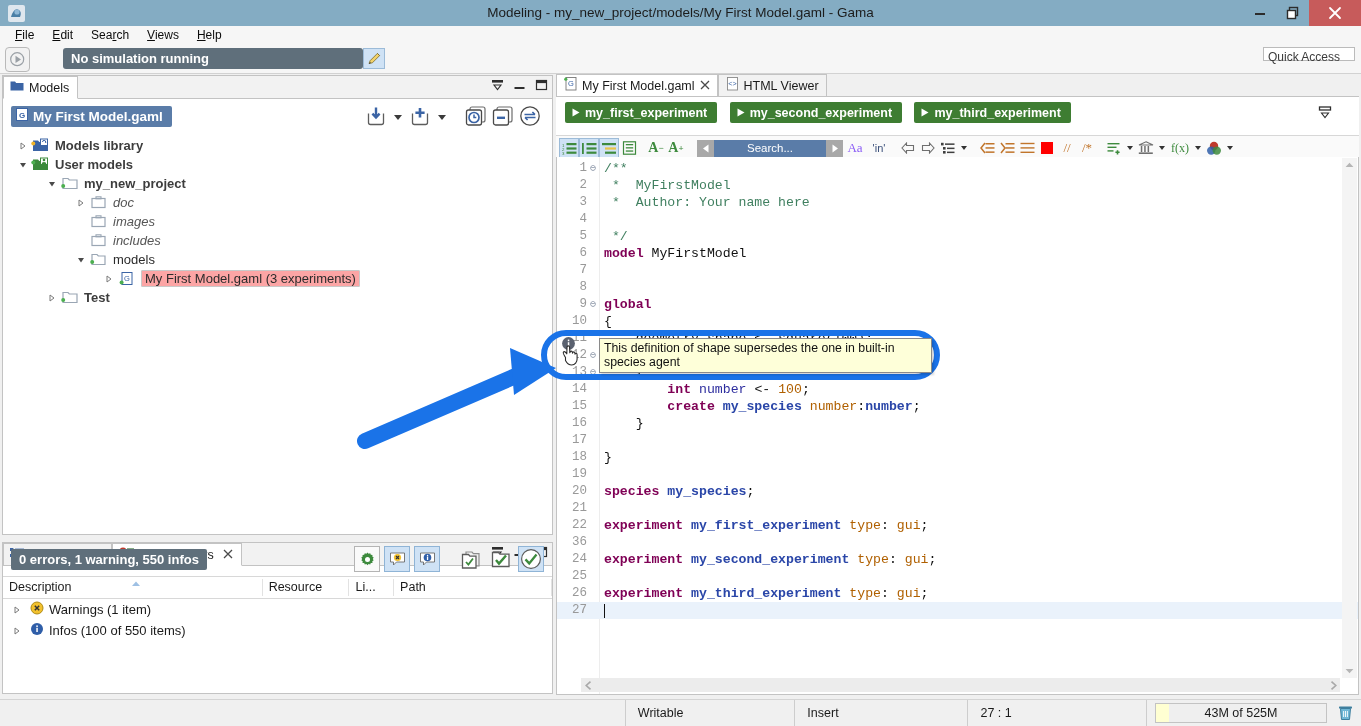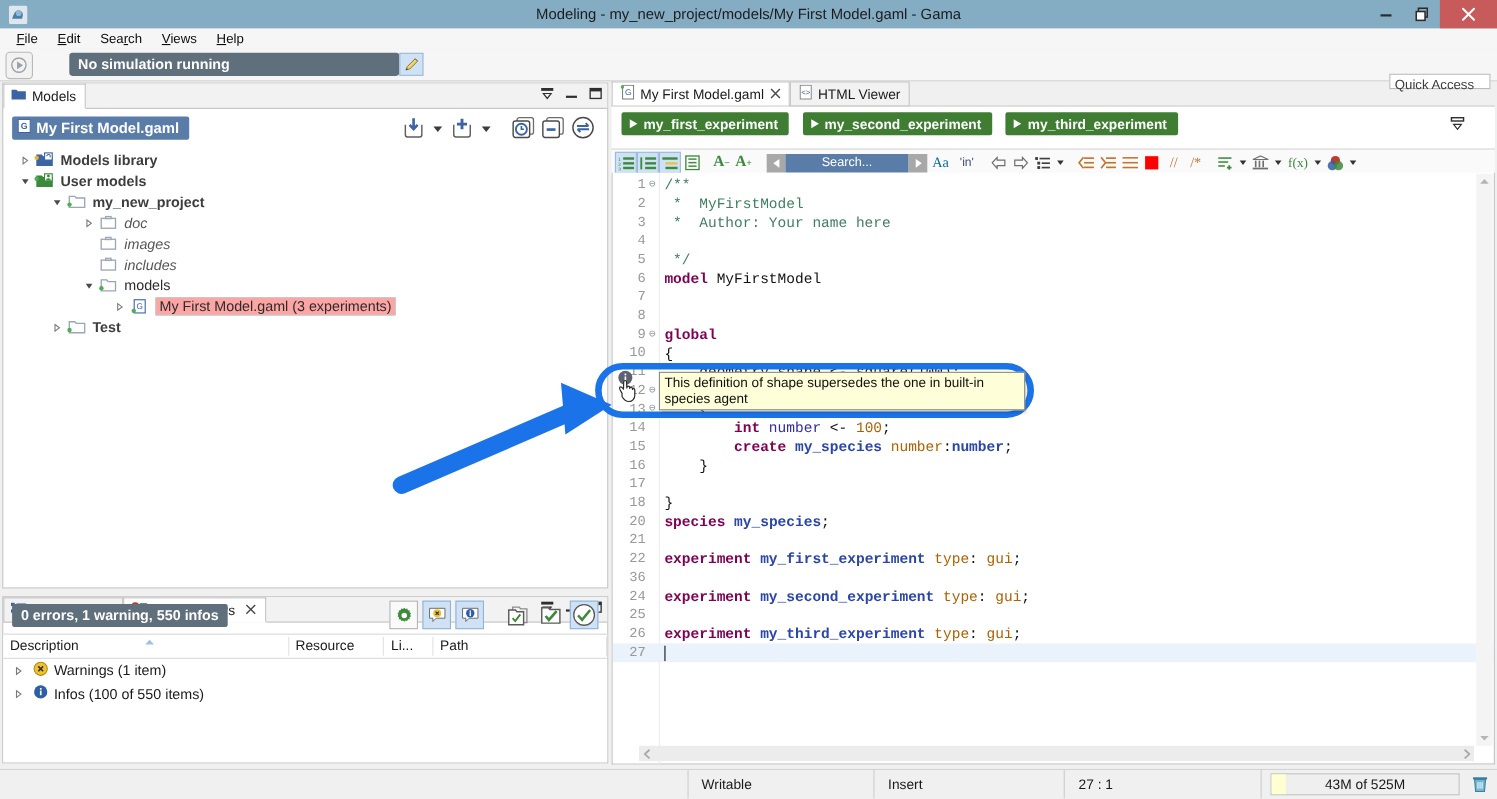--- a/index.html
+++ b/index.html
@@ -56,21 +56,21 @@
     box-sizing:border-box;
   }
   .penbtn{
     position:absolute;left:363px;top:4px;width:22px;height:21px;
     background:#cfe2f5;border:1px solid #9cbbd8;
     display:flex;align-items:center;justify-content:center;box-sizing:border-box;
   }
   .quickaccess{
     position:absolute;right:6px;top:3px;width:92px;height:14px;
     border:1px solid #bbb;background:#fff;font-size:12px;color:#3b3b3b;
-    line-height:19px;padding-left:4px;box-sizing:border-box;margin-top:20px;
+    line-height:19px;padding-left:4px;box-sizing:border-box;
   }
 
   
   .modelsview{
     position:absolute;left:2px;top:75px;width:551px;height:460px;
     background:#fff;border:1px solid #c3c3c3;box-sizing:border-box;
   }
   .viewtabs{
     height:22px;background:#f2f2f2;border-bottom:1px solid #c3c3c3;
     display:flex;align-items:flex-end;position:relative;
@@ -737,21 +737,21 @@
         <svg width="8" height="9">
             <path d="M6.5 0.5 L1 4.5 L6.5 8.5 Z" fill="#fff"></path>
           </svg>
       </div>
       <div class="searchfield">Search...</div>
       <div class="navarrow">
         <svg width="8" height="9">
             <path d="M1.5 0.5 L7 4.5 L1.5 8.5 Z" fill="#fff"></path>
           </svg>
       </div>
-      <div class="tbtn" style="color:#0369a1;font-size:13px;font-family:'Liberation Serif',serif;width:24px">Aa</div>
+      <div class="tbtn" style="color:#8b5cf6;font-size:13px;font-family:'Liberation Serif',serif;width:24px">Aa</div>
       <div class="tbtn" style="color:#3a4f7a;font-size:11px;width:24px">'in'</div>
       <div class="tsep"></div>
       <div class="tbtn">
         <svg width="14" height="12" viewBox="0 0 14 12">
             <path d="M5.5 1 L1 6 L5.5 11 L5.5 8.5 L12.5 8.5 L12.5 3.5 L5.5 3.5 Z" fill="none" stroke="#6f6f6f" stroke-width="1.1"></path>
           </svg>
       </div>
       <div class="tbtn">
         <svg width="14" height="12" viewBox="0 0 14 12">
             <path d="M8.5 1 L13 6 L8.5 11 L8.5 8.5 L1.5 8.5 L1.5 3.5 L8.5 3.5 Z" fill="none" stroke="#6f6f6f" stroke-width="1.1"></path>
@@ -855,20 +855,21 @@
           <div class="cline"><span class="lnum">9</span><span class="fold">⊖</span><span class="ctext"><span class="k">global</span></span></div>
           <div class="cline"><span class="lnum">10</span><span class="fold"></span><span class="ctext"><span class="pl">{</span></span></div>
           <div class="cline"><span class="lnum">11</span><span class="fold"></span><span class="ctext"><span class="pl">    geometry shape &lt;- square(100);</span></span></div>
           <div class="cline"><span class="lnum">12</span><span class="fold">⊖</span><span class="ctext"><span class="k">    init</span></span></div>
           <div class="cline"><span class="lnum">13</span><span class="fold">⊖</span><span class="ctext"><span class="pl">    {</span></span></div>
           <div class="cline"><span class="lnum">14</span><span class="fold"></span><span class="ctext"><span class="pl">        </span><span class="k">int</span><span class="var"> number </span><span class="op">&lt;-</span><span class="pl"> </span><span class="num">100</span><span class="pl">;</span></span></div>
           <div class="cline"><span class="lnum">15</span><span class="fold"></span><span class="ctext"><span class="pl">        </span><span class="k">create</span><span class="pl"> </span><span class="typ">my_species</span><span class="pl"> </span><span class="num">number</span><span class="pl">:</span><span class="typ">number</span><span class="pl">;</span></span></div>
           <div class="cline"><span class="lnum">16</span><span class="fold"></span><span class="ctext"><span class="pl">    }</span></span></div>
           <div class="cline"><span class="lnum">17</span><span class="fold"></span><span class="ctext"></span></div>
           <div class="cline"><span class="lnum">18</span><span class="fold"></span><span class="ctext"><span class="pl">}</span></span></div>
+          <div class="cline"><span class="lnum">19</span><span class="fold"></span><span class="ctext"></span></div>
           <div class="cline"><span class="lnum">20</span><span class="fold"></span><span class="ctext"><span class="k">species</span><span class="pl"> </span><span class="typ">my_species</span><span class="pl">;</span></span></div>
           <div class="cline"><span class="lnum">21</span><span class="fold"></span><span class="ctext"></span></div>
           <div class="cline"><span class="lnum">22</span><span class="fold"></span><span class="ctext"><span class="k">experiment</span><span class="pl"> </span><span class="typ">my_first_experiment</span><span class="pl"> </span><span class="num">type</span><span class="pl">: </span><span class="num">gui</span><span class="pl">;</span></span></div>
           <div class="cline"><span class="lnum">36</span><span class="fold"></span><span class="ctext"></span></div>
           <div class="cline"><span class="lnum">24</span><span class="fold"></span><span class="ctext"><span class="k">experiment</span><span class="pl"> </span><span class="typ">my_second_experiment</span><span class="pl"> </span><span class="num">type</span><span class="pl">: </span><span class="num">gui</span><span class="pl">;</span></span></div>
           <div class="cline"><span class="lnum">25</span><span class="fold"></span><span class="ctext"></span></div>
           <div class="cline"><span class="lnum">26</span><span class="fold"></span><span class="ctext"><span class="k">experiment</span><span class="pl"> </span><span class="typ">my_third_experiment</span><span class="pl"> </span><span class="num">type</span><span class="pl">: </span><span class="num">gui</span><span class="pl">;</span></span></div>
           <div class="cline cur-line"><span class="lnum">27</span><span class="fold"></span><span class="ctext"><span class="caret-bar"></span></span></div>
         </div>
 

